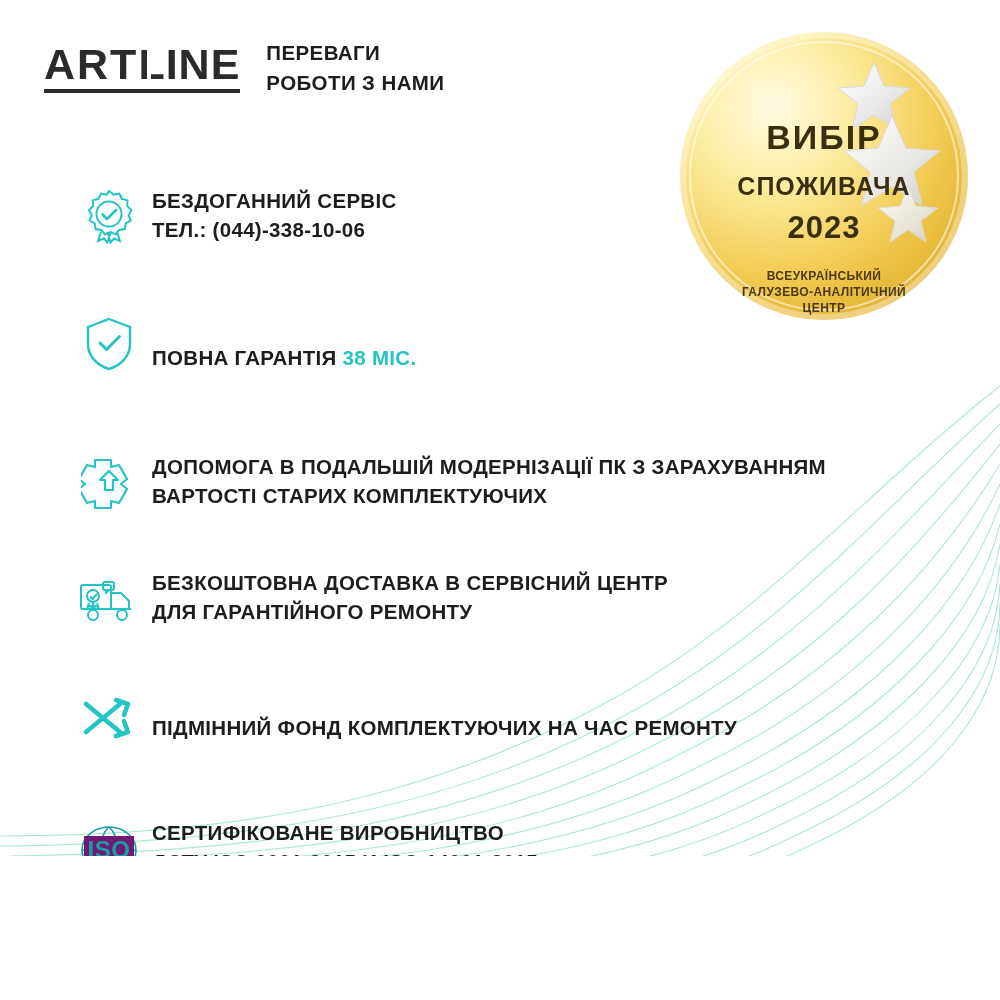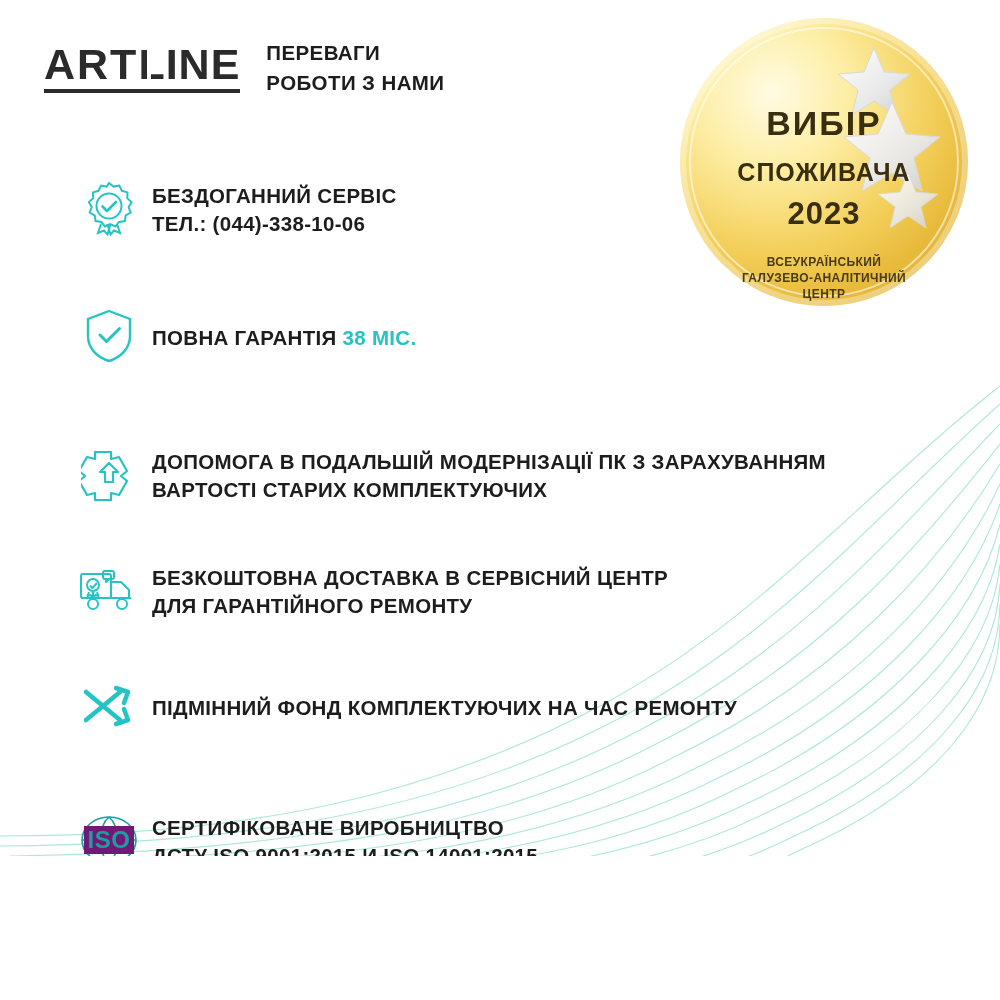--- a/index.html
+++ b/index.html
@@ -76,21 +76,21 @@
     color: #1d1d1d;
     letter-spacing: 0.4px;
     text-transform: uppercase;
     white-space: pre-line;
   }
 
   
   .badge {
     position: absolute;
     right: 32px;
-    top: 18px;
+    top: 32px;
     width: 288px;
     height: 288px;
   }
   .badge-circle {
     position: absolute;
     inset: 0;
     border-radius: 50%;
     background:
       radial-gradient(circle at 32% 26%, #fffbe4 0%, #fdeea4 26%, #f3cf5a 55%, #e8bb3d 72%, #d8a72c 100%);
     box-shadow: inset 0 0 0 6px rgba(255,255,255,0.35);
@@ -146,21 +146,21 @@
 
   
   .features {
     position: absolute;
     left: 66px;
     top: 168px;
     width: 890px;
   }
   .feature {
     display: flex;
-    align-items: center;
+    align-items: flex-end;
     margin-bottom: 16px;
     min-height: 74px;
   }
   .feature-icon {
     width: 86px;
     flex: 0 0 86px;
     display: flex;
     align-items: center;
     justify-content: center;
     padding-top: 2px;

